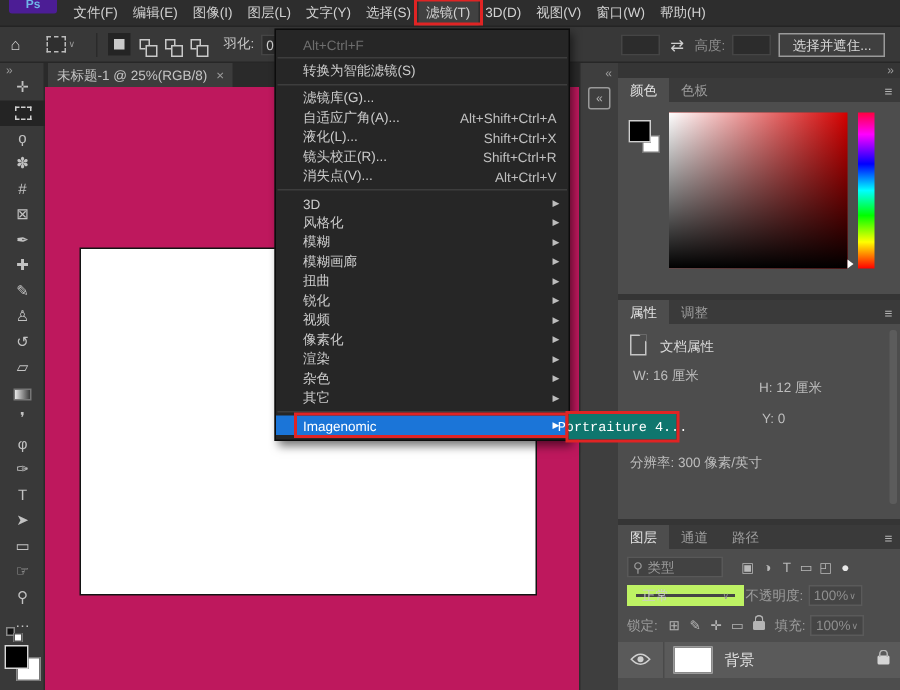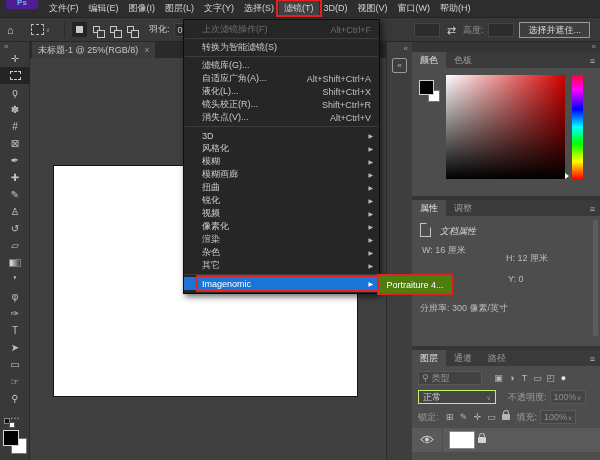--- a/index.html
+++ b/index.html
@@ -43,21 +43,21 @@
   .marquee-glyph { width:11px; height:9px; border:1px dashed #d0d0d0; }
   .grad-glyph { width:12px; height:8px; background:linear-gradient(to right,#e8e8e8,#3a3a3a); border:1px solid #777; }
   .tb-swatches { position:relative; width:30px; height:30px; margin-top:2px; }
   .mini-reset { position:absolute; left:4px; top:-8px; width:14px; height:10px; }
   .mini-reset .b { position:absolute; left:0; top:0; width:6px; height:6px; background:#111; border:1px solid #888; }
   .mini-reset .w { position:absolute; left:5px; top:4px; width:6px; height:6px; background:#fff; border:1px solid #555; }
   .fg { position:absolute; left:3px; top:4px; width:16px; height:16px; background:#000; border:1px solid #d8d8d8; z-index:2; }
   .bg { position:absolute; left:11px; top:12px; width:16px; height:16px; background:#fff; border:1px solid #777; z-index:1; }
 
   
-  .docarea { position:absolute; left:30px; top:42px; width:356px; height:418px; background:#404040; }
+  .docarea { position:absolute; left:30px; top:42px; width:356px; height:418px; background:#be185d; }
   .tabbar { position:absolute; left:0; top:0; width:356px; height:16px; background:#2a2a2a; }
   .tab { position:absolute; left:2px; top:0; height:16px; background:#3c3c3c; color:#c5c5c5; font-size:9px;
     line-height:16px; padding:0 6px; display:flex; gap:6px; align-items:center; }
   .tab .x { color:#9a9a9a; font-size:9px; }
   .canvas { position:absolute; left:24px; top:124px; width:303px; height:230px; background:#ffffff;
     box-shadow:0 0 0 1px #141414; }
 
   
   .cdock { position:absolute; left:386px; top:42px; width:26px; height:418px; background:#3e3e3e; border-left:1px solid #2c2c2c; }
   .cdock .dbl { position:absolute; right:4px; top:2px; color:#9f9f9f; font-size:8px; }
@@ -82,31 +82,31 @@
   .huebar { position:absolute; left:160px; top:7px; width:11px; height:104px;
     background:linear-gradient(to bottom,#ff0040 0%,#f0f 14%,#00f 33%,#0ff 50%,#0f0 66%,#ff0 83%,#f00 100%); }
   .huemark { position:absolute; left:153px; top:105px; width:0; height:0;
     border-left:4px solid #fff; border-top:3px solid transparent; border-bottom:3px solid transparent; }
 
   
   .propbody { position:relative; height:128px; font-size:9px; color:#bdbdbd; }
   .docicon { position:absolute; left:8px; top:7px; width:11px; height:14px; border:1px solid #c5c5c5; background:#4d4d4d; }
   .docicon::after { content:""; position:absolute; right:-1px; top:-1px; border-style:solid; border-width:0 5px 5px 0;
     border-color:transparent #4d4d4d transparent transparent; }
-  .prop-title { position:absolute; left:28px; top:9px; color:#dadada;font-style:italic; }
+  .prop-title { position:absolute; left:28px; top:9px; color:#dadada; }
   .pr { position:absolute; white-space:nowrap; }
   .pscroll { position:absolute; right:2px; top:4px; width:5px; height:116px; background:#5c5c5c; border-radius:2px; }
 
   
   .laybody { position:relative; height:94px; font-size:9px; color:#9d9d9d; }
   .lrow { position:absolute; left:0; width:188px; display:flex; align-items:center; }
   .searchbox { margin-left:6px; width:64px; height:14px; background:#424242; border:1px solid #585858;
     display:flex; align-items:center; gap:3px; padding:0 3px; color:#9a9a9a; }
   .fico { width:13px; text-align:center; color:#b9b9b9; font-size:9px; }
-  .drop { margin-left:6px; width:78px; height:14px; background:#454545; border:1px solid #bef264; color:#cccccc;
+  .drop { margin-left:6px; width:78px; height:14px; background:#454545; border:6px solid #bef264; color:#cccccc;
     display:flex; align-items:center; justify-content:space-between; padding:0 4px; }
   .valbox { width:36px; height:14px; background:#454545; border:1px solid #5a5a5a; color:#8f8f8f;
     display:flex; align-items:center; justify-content:space-between; padding:0 3px; }
   .lico { width:14px; text-align:center; color:#b5b5b5; }
   .locksym { position:relative; width:8px; height:6px; background:#b5b5b5; border-radius:1px; display:inline-block; }
   .locksym::before { content:""; position:absolute; left:1px; top:-4px; width:4px; height:4px;
     border:1px solid #b5b5b5; border-bottom:none; border-radius:3px 3px 0 0; }
   .layerrow { background:#5a5a5a; height:24px; }
   .eye { margin-left:8px; }
   .lsep { width:1px; height:24px; background:#4a4a4a; margin-left:8px; }
@@ -121,21 +121,21 @@
   .mi .sc { color:#c0c0c0; margin-right:2px; white-space:nowrap; }
   .mi.disabled, .mi.disabled .sc { color:#6e6e6e; }
   .mi .arr { font-size:6px; color:#bdbdbd; margin-left:4px; }
   .msep { height:1px; background:#3d3d3d; margin:2px 1px; }
   .mi.hl { background:#1b75d8; color:#ffffff; }
   .mi.hl .arr { color:#fff; }
   .mi.annotated::after { content:""; position:absolute; inset:-2px 0 -2px 12px; border:2px solid #e02424; pointer-events:none; }
   .submenu { position:absolute; left:calc(100% - 1px); top:-2px; width:74px; height:19px; background:#262626;
     border:1px solid #0c0c0c; z-index:55; }
   .submenu::after { content:""; position:absolute; inset:-2px; border:2px solid #e02424; }
-  .smi { height:17px; background:#4d7c0f; color:#fff; font-size:9px; display:flex; align-items:center; justify-content:center; white-space:nowrap; }
+  .smi { height:17px; background:#0f766e; color:#fff; font-size:9px; display:flex; align-items:center; justify-content:center; white-space:nowrap;font-family:Liberation Mono, monospace; }
 </style>
 </head>
 <body>
 
 <div class="app">
 
   <header class="menubar">
     <span class="pslogo">Ps</span>
     <span class="mitem">文件(F)</span>
     <span class="mitem">编辑(E)</span>
@@ -290,21 +290,21 @@
           <span class="fico">T</span>
           <span class="fico">▭</span>
           <span class="fico">◰</span>
           <span class="fico" style="color:#e8e8e8;">●</span>
         </div>
         <div class="lrow" style="top:24px;">
           <span class="drop">
             <span>正常</span>
             <span style="font-size:6px;color:#999;">∨</span>
           </span>
-          <span style="margin-left:12px;">不透明度:</span>
+          <span style="margin-left:1px;">不透明度:</span>
           <span class="valbox" style="margin-left:3px;">
             <span>100%</span>
             <span style="font-size:6px;">∨</span>
           </span>
         </div>
         <div class="lrow" style="top:44px;">
           <span style="margin-left:6px;">锁定:</span>
           <span class="lico" style="margin-left:4px;">⊞</span>
           <span class="lico">✎</span>
           <span class="lico">✛</span>
@@ -318,30 +318,30 @@
         </div>
         <div class="lrow layerrow" style="top:62px;">
           <span class="eye">
             <svg width="14" height="9" viewBox="0 0 16 10">
                 <path d="M1 5 Q8 -2.5 15 5 Q8 12.5 1 5 Z" fill="none" stroke="#d0d0d0" stroke-width="1.2"></path>
                 <circle cx="8" cy="5" r="2.3" fill="#d0d0d0"></circle>
               </svg>
           </span>
           <span class="lsep"></span>
           <span class="thumb"></span>
+          <span class="lname">背景</span>
           <span class="lico" style="margin-right:4px;"><span class="locksym" style="background:#d5d5d5;"></span></span>
         </div>
 
       </div>
     </div>
   </div>
 
   <div class="menu">
     <div class="mi disabled">
-      <span class="lbl">上次滤镜操作(F)</span>
         <span class="sc">Alt+Ctrl+F</span>
       </div>
     <div class="msep"></div>
     <div class="mi">
       <span class="lbl">转换为智能滤镜(S)</span>
       </div>
     <div class="msep"></div>
     <div class="mi">
       <span class="lbl">滤镜库(G)...</span>
       </div>

